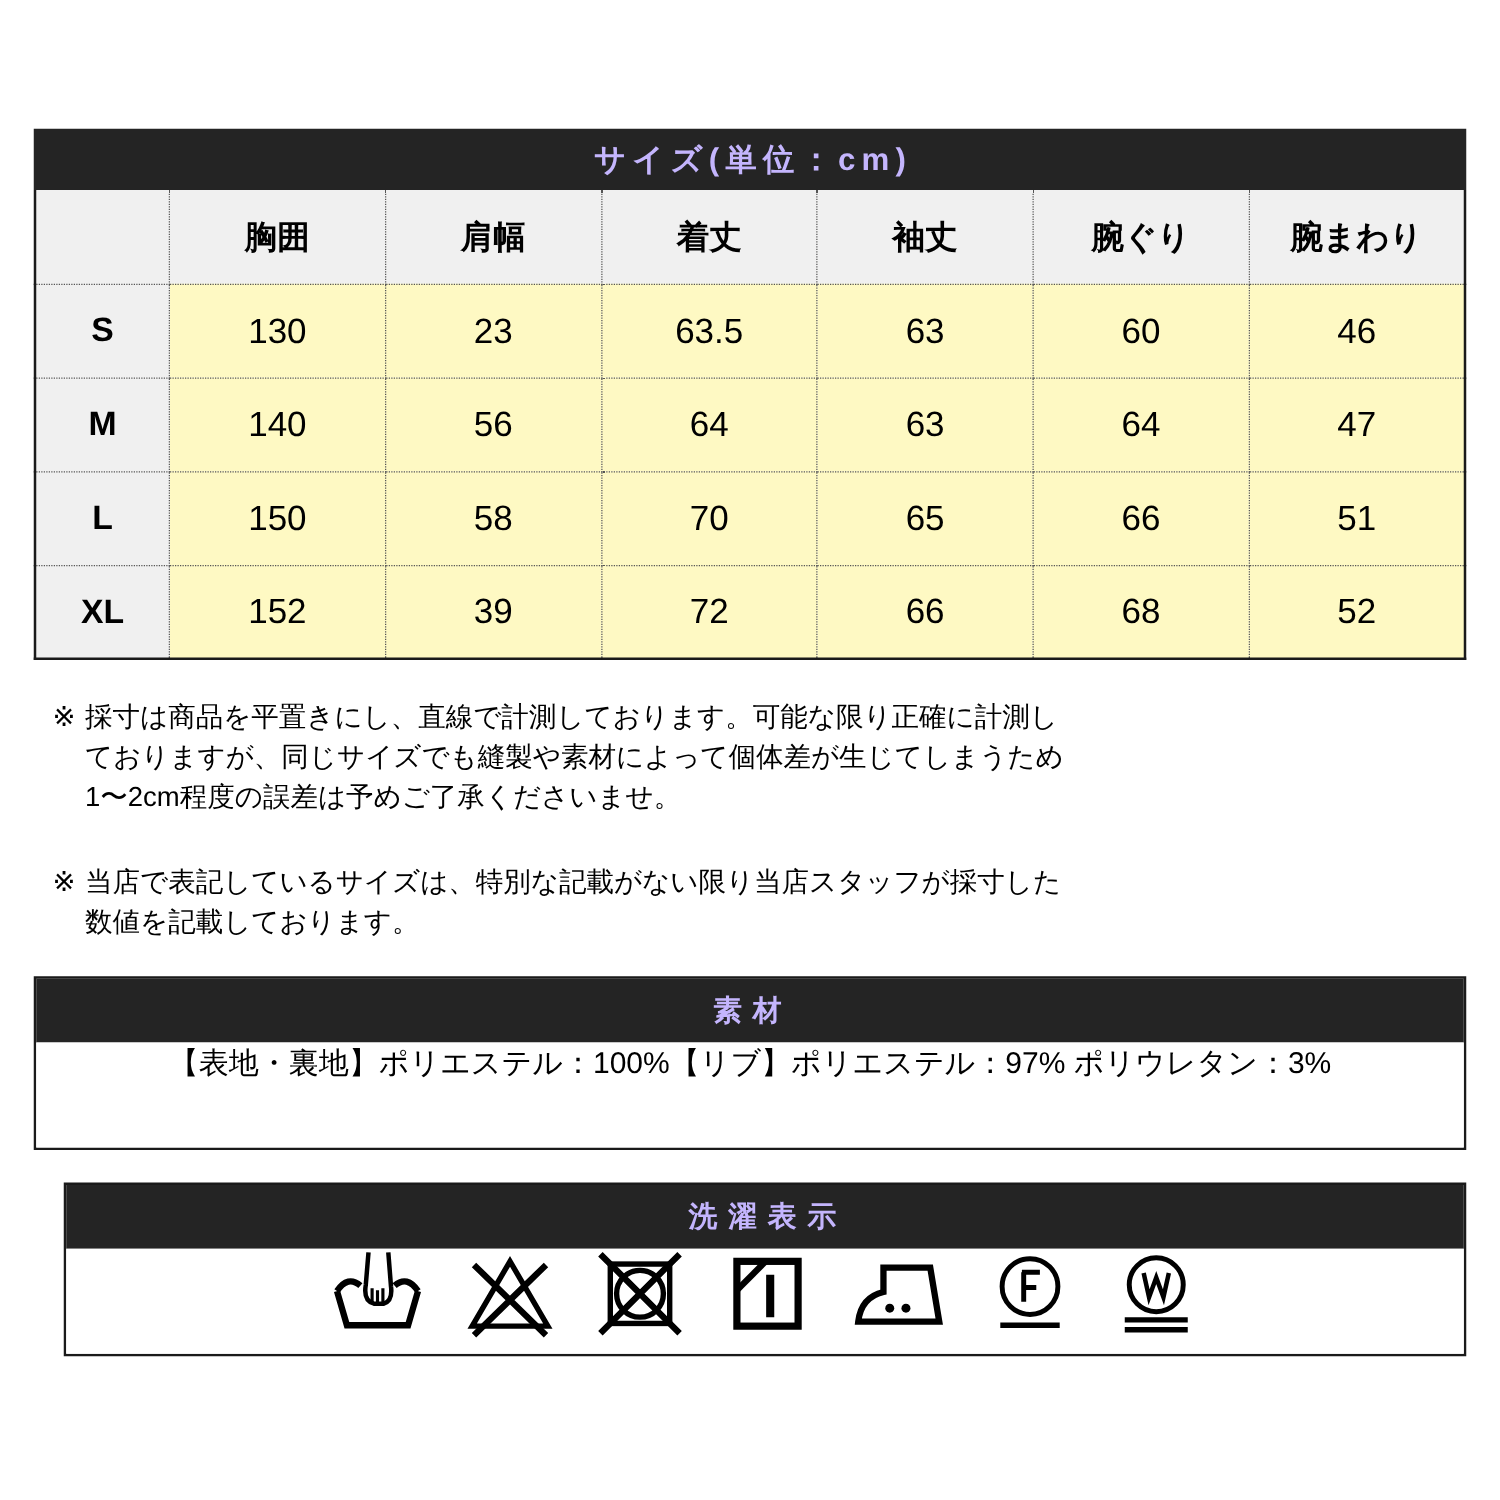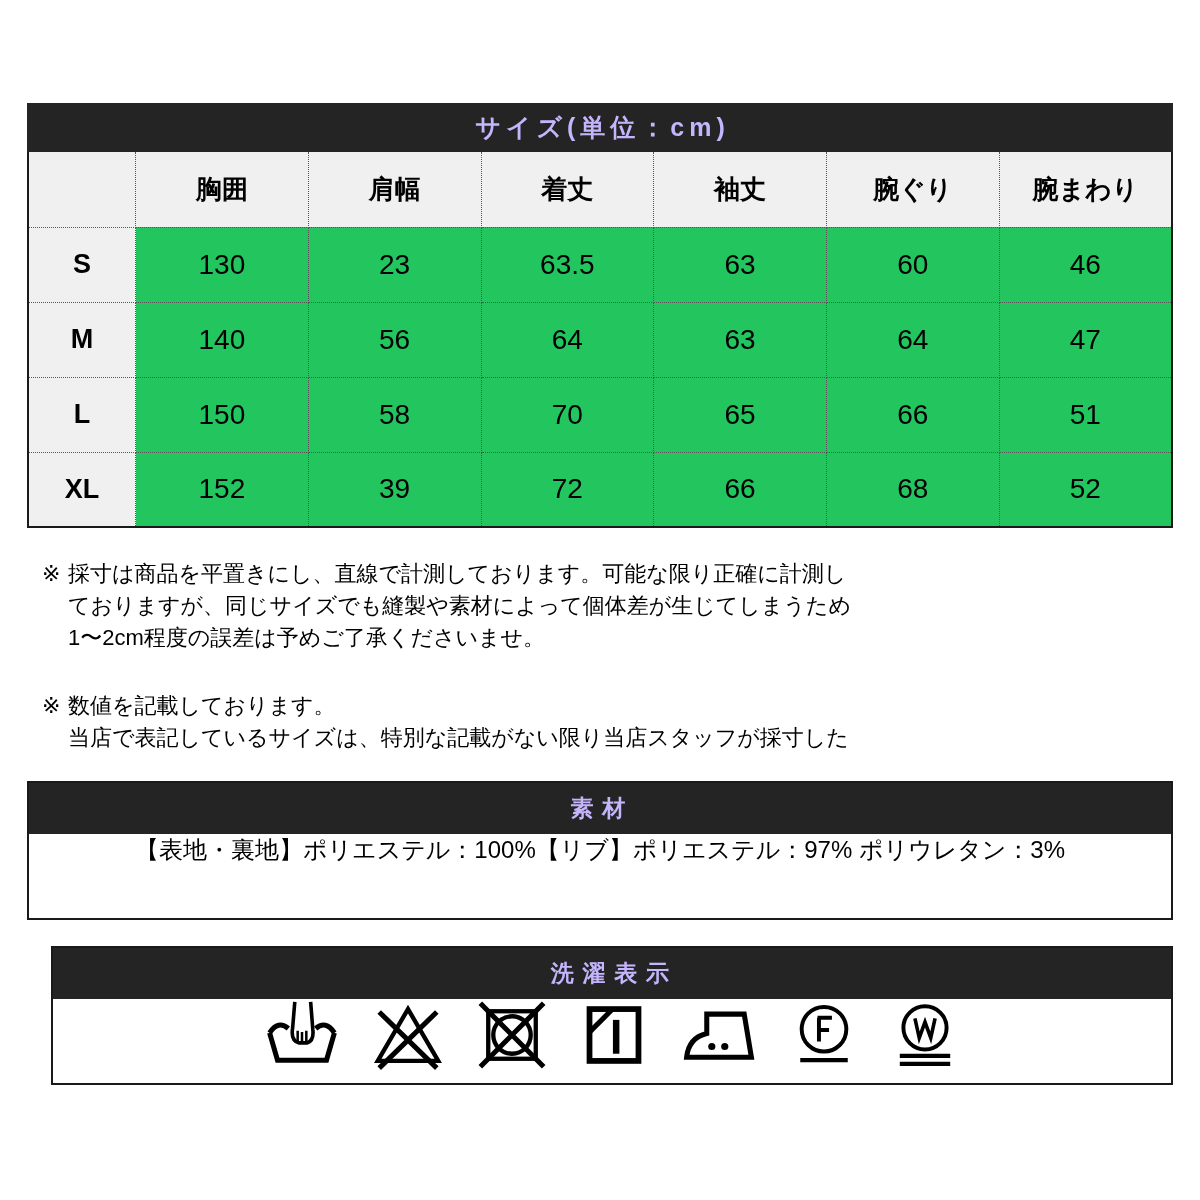--- a/index.html
+++ b/index.html
@@ -27,21 +27,21 @@
     width:100%; border-collapse:collapse; table-layout:fixed;
     border:2px solid #1a1a1a; border-top:none;
   }
   table.size-table td, table.size-table th {
     border:1px dotted #555; height:75px;
     text-align:center; vertical-align:middle;
   }
   table.size-table tr:first-child th { border-top:none;margin-top:28px; }
   th.col-head { background:#f0f0f0; font-size:26px; font-weight:bold; }
   th.row-head { background:#f0f0f0; font-size:27px; font-weight:bold; }
-  td.val { background:#22c55e; font-size:28px; font-weight:normal; }
+  td.val { background:#fef9c3; font-size:28px; font-weight:normal; }
 
   
   .notes { margin-top:30px; padding-left:15px; }
   .note { display:flex; font-size:22px; line-height:32px; }
   .note + .note { margin-top:36px; }
   .note .marker { width:26px; flex:0 0 26px; }
   .note .line { white-space:nowrap; }
 
   
   .info-box { border:2px solid #1a1a1a; }
@@ -128,22 +128,22 @@
         <div class="marker">※</div>
         <div>
           <div class="line">採寸は商品を平置きにし、直線で計測しております。可能な限り正確に計測し</div>
           <div class="line">ておりますが、同じサイズでも縫製や素材によって個体差が生じてしまうため</div>
           <div class="line">1〜2cm程度の誤差は予めご了承くださいませ。</div>
         </div>
       </div>
       <div class="note">
         <div class="marker">※</div>
         <div>
+          <div class="line">当店で表記しているサイズは、特別な記載がない限り当店スタッフが採寸した</div>
           <div class="line">数値を記載しております。</div>
-          <div class="line">当店で表記しているサイズは、特別な記載がない限り当店スタッフが採寸した</div>
         </div>
       </div>
     </div>
 
     <div class="info-box material-box">
       <div class="bar box-bar">
         <span>素材</span>
       </div>
       <div class="box-content material-content">
         <span>【表地・裏地】ポリエステル：100%【リブ】ポリエステル：97% ポリウレタン：3%</span>

